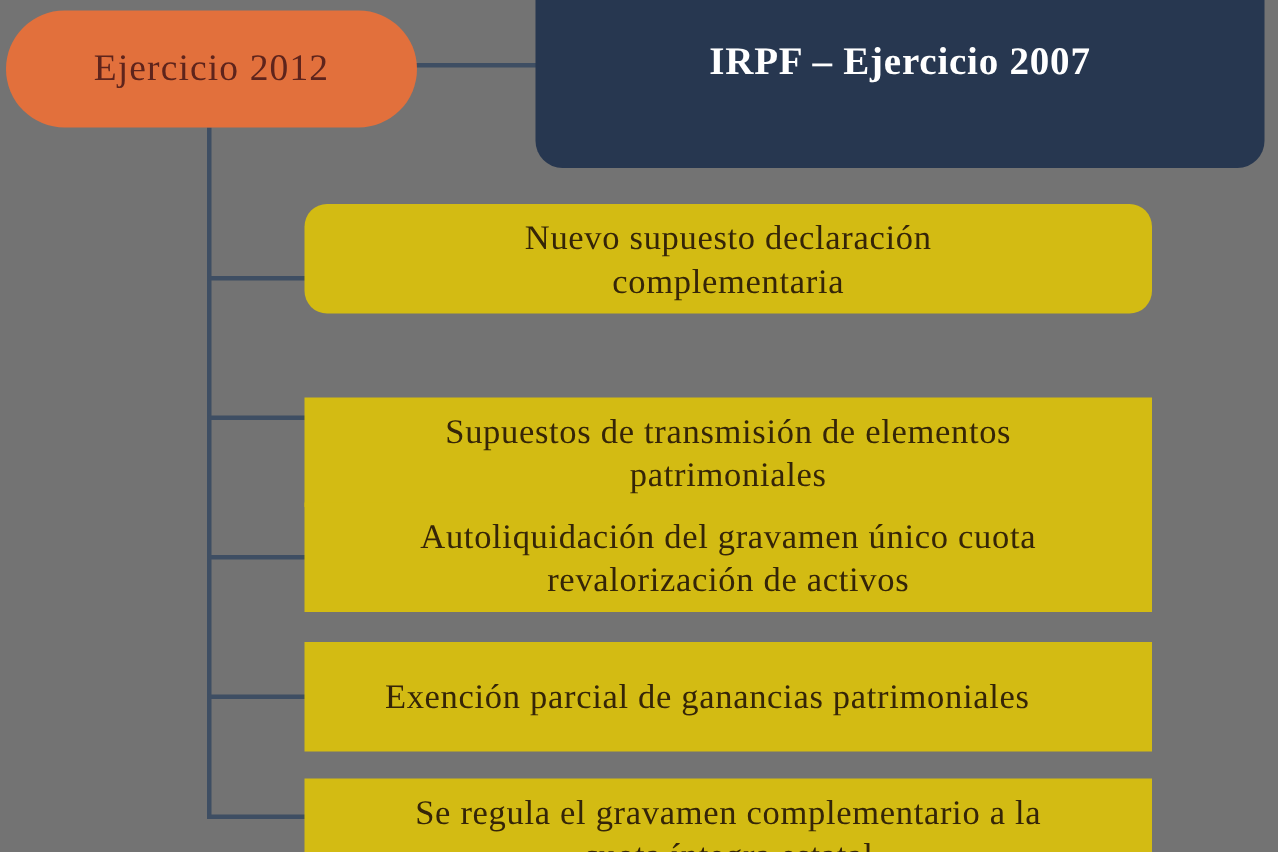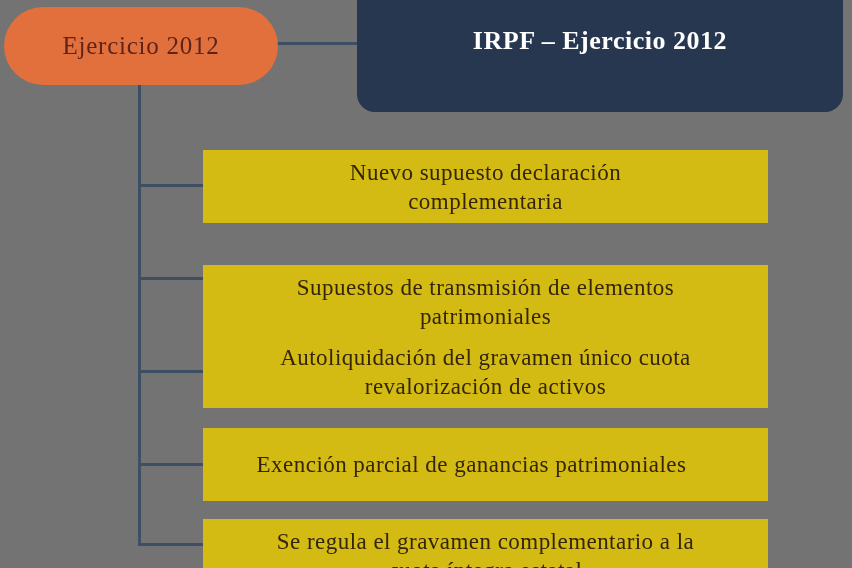--- a/index.html
+++ b/index.html
@@ -62,21 +62,21 @@
     align-items: center;
     justify-content: center;
     text-align: center;
     color: #352508;
     font-size: 23px;
     line-height: 29px;
     letter-spacing: 0.02em;
     padding: 0 68px;
     box-sizing: border-box;
   }
-  #topic-0 { top: 150px; }
+  #topic-0 { top: 136px; border-radius: 15px; }
   #topic-1 { top: 242px; margin-top: 23px; }
   #topic-2 { top: 335px; }
   #topic-3 { top: 428px; padding-left: 40px; }
   #topic-4 { top: 519px; }
 
   
   #link-root-title { left: 270px; top: 42px; width: 90px; height: 3px; }
   #trunk           { left: 138px; top: 85px;  width: 3px;  height: 461px; }
   #branch-0 { left: 139px; top: 184px; width: 65px; height: 3px; }
   #branch-1 { left: 139px; top: 277px; width: 65px; height: 3px; }
@@ -95,21 +95,21 @@
   <div class="line" id="branch-1"></div>
   <div class="line" id="branch-2"></div>
   <div class="line" id="branch-3"></div>
   <div class="line" id="branch-4"></div>
 
   <div class="root-pill">
     <span>Ejercicio 2012</span>
   </div>
 
   <div class="title-box">
-    <span>IRPF – Ejercicio 2012</span>
+    <span>IRPF – Ejercicio 2007</span>
   </div>
 
   <div class="topic-box" id="topic-0">
     <span>Nuevo supuesto declaración complementaria</span>
   </div>
   <div class="topic-box" id="topic-1">
     <span>Supuestos de transmisión de elementos patrimoniales</span>
   </div>
   <div class="topic-box" id="topic-2">
     <span>Autoliquidación del gravamen único cuota revalorización de activos</span>

